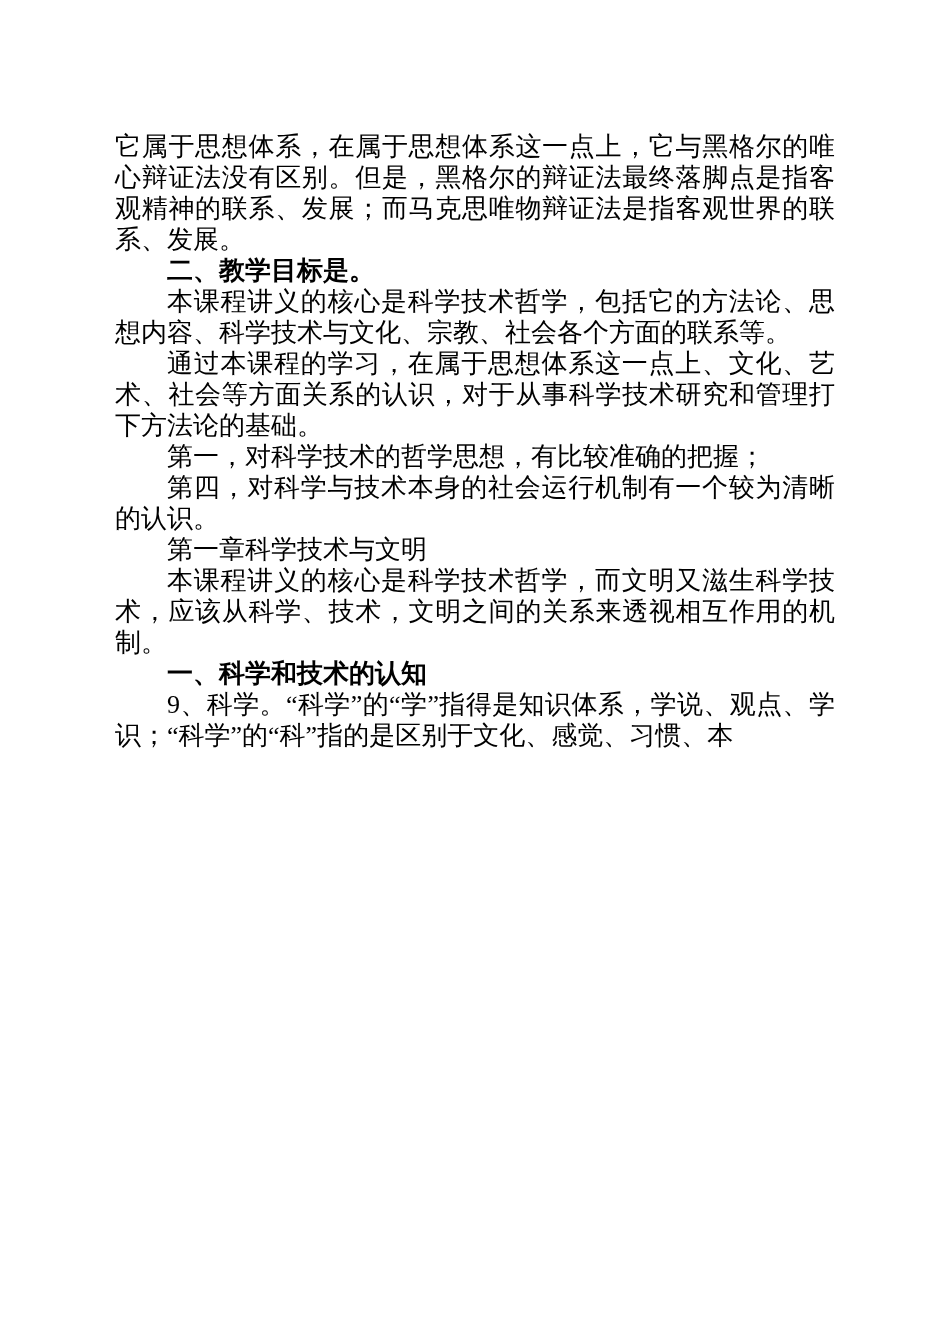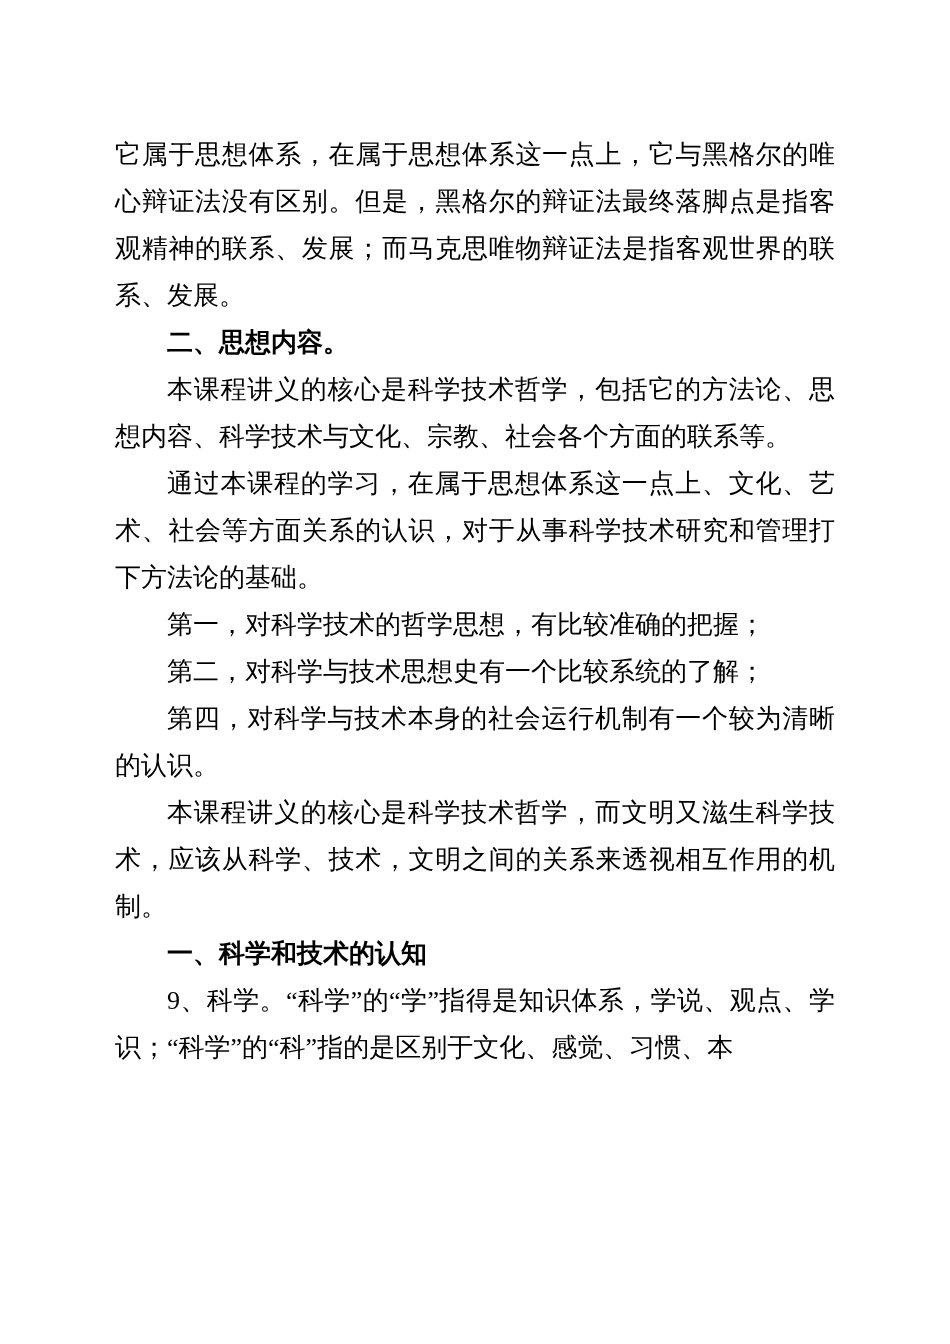--- a/index.html
+++ b/index.html
@@ -15,21 +15,21 @@
     background: #ffffff;
     overflow: hidden;
     box-sizing: border-box;
     padding: 131px 115px 0 115px;
   }
   .doc-body {
     width: 720px;
     color: #000000;
     font-family: "Liberation Serif", "DejaVu Serif", serif;
     font-size: 26px;
-    line-height: 47px;
+    line-height: 31px;
     text-align: justify;
     text-justify: inter-ideograph;
     letter-spacing: 0;
     word-break: break-all;
   }
   .doc-body p {
     margin: 0;
     padding: 0;
   }
   .para.indent {
@@ -40,23 +40,23 @@
     font-weight: bold;
     text-indent: 2em;
   }
 </style>
 </head>
 <body>
 
 <div class="page">
   <div class="doc-body">
       <p class="para">它属于思想体系，在属于思想体系这一点上，它与黑格尔的唯心辩证法没有区别。但是，黑格尔的辩证法最终落脚点是指客观精神的联系、发展；而马克思唯物辩证法是指客观世界的联系、发展。</p>
-      <p class="heading">二、思想内容。</p>
+      <p class="heading">二、教学目标是。</p>
       <p class="para indent">本课程讲义的核心是科学技术哲学，包括它的方法论、思想内容、科学技术与文化、宗教、社会各个方面的联系等。</p>
       <p class="para indent">通过本课程的学习，在属于思想体系这一点上、文化、艺术、社会等方面关系的认识，对于从事科学技术研究和管理打下方法论的基础。</p>
       <p class="para indent">第一，对科学技术的哲学思想，有比较准确的把握；</p>
-      <p class="para indent">第二，对科学与技术思想史有一个比较系统的了解；</p>
       <p class="para indent">第四，对科学与技术本身的社会运行机制有一个较为清晰的认识。</p>
+      <p class="para indent">第一章科学技术与文明</p>
       <p class="para indent">本课程讲义的核心是科学技术哲学，而文明又滋生科学技术，应该从科学、技术，文明之间的关系来透视相互作用的机制。</p>
       <p class="heading">一、科学和技术的认知</p>
       <p class="para indent">9、科学。“科学”的“学”指得是知识体系，学说、观点、学识；“科学”的“科”指的是区别于文化、感觉、习惯、本</p>
     </div>
 </div>
 
 </body></html>

